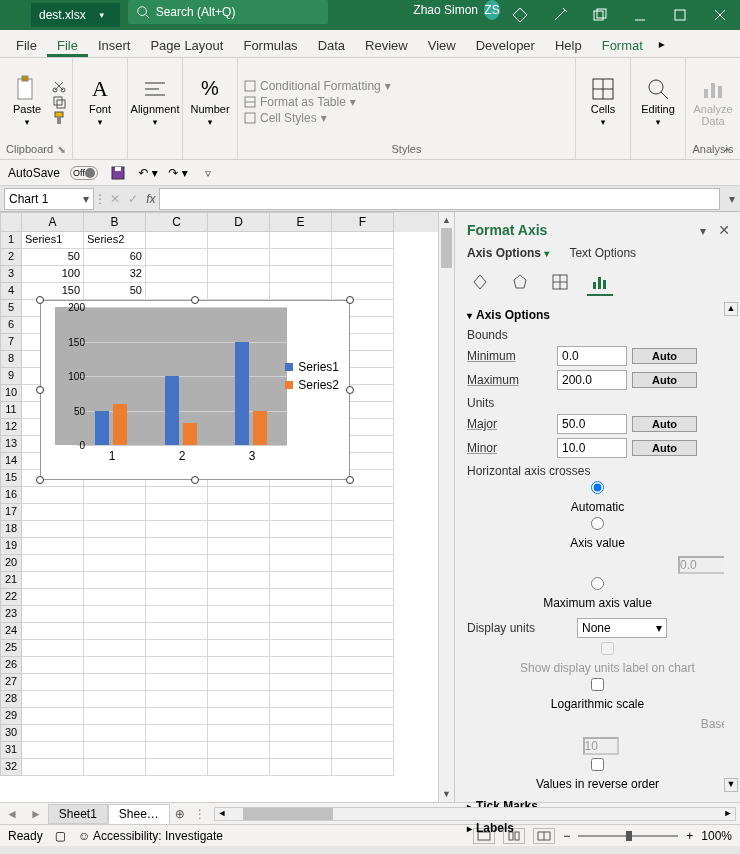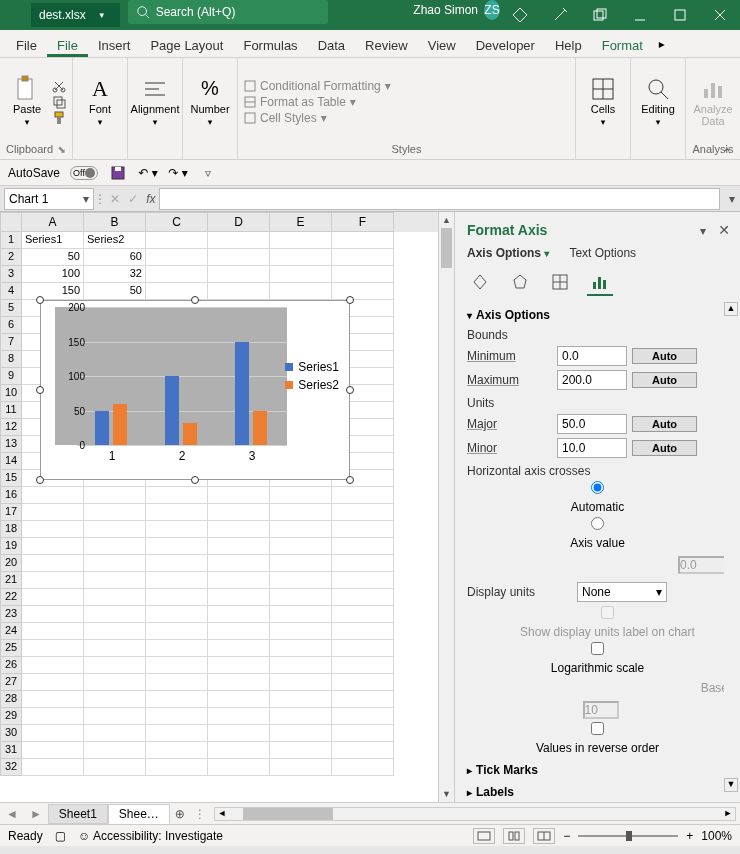--- a/index.html
+++ b/index.html
@@ -800,20 +800,24 @@
       <div class="subhdr">Horizontal axis crosses</div>
       <div class="radio">
           <input type="radio" checked="" style="">
           <span>Automatic</span>
         </div>
       <div class="radio">
           <input type="radio" style="">
           <span>Axis value</span>
           <input class="val disabled" style="margin-left: auto; width: 50px; background: rgb(238, 238, 238);" disabled="" value="0.0">
         </div>
+      <div class="radio">
+          <input type="radio" style="">
+          <span>Maximum axis value</span>
+        </div>
       <div class="formrow" style="margin-top:8px">
           <span class="lbl" style="width:110px"><span>Display units</span></span>
           <div class="select">
             <span>None</span>
             <span>▾</span>
           </div>
         </div>
       <div class="cb disabled" style="margin-left:20px">
           <input type="checkbox" disabled="" style="">
           <span>Show display units label on chart</span>

